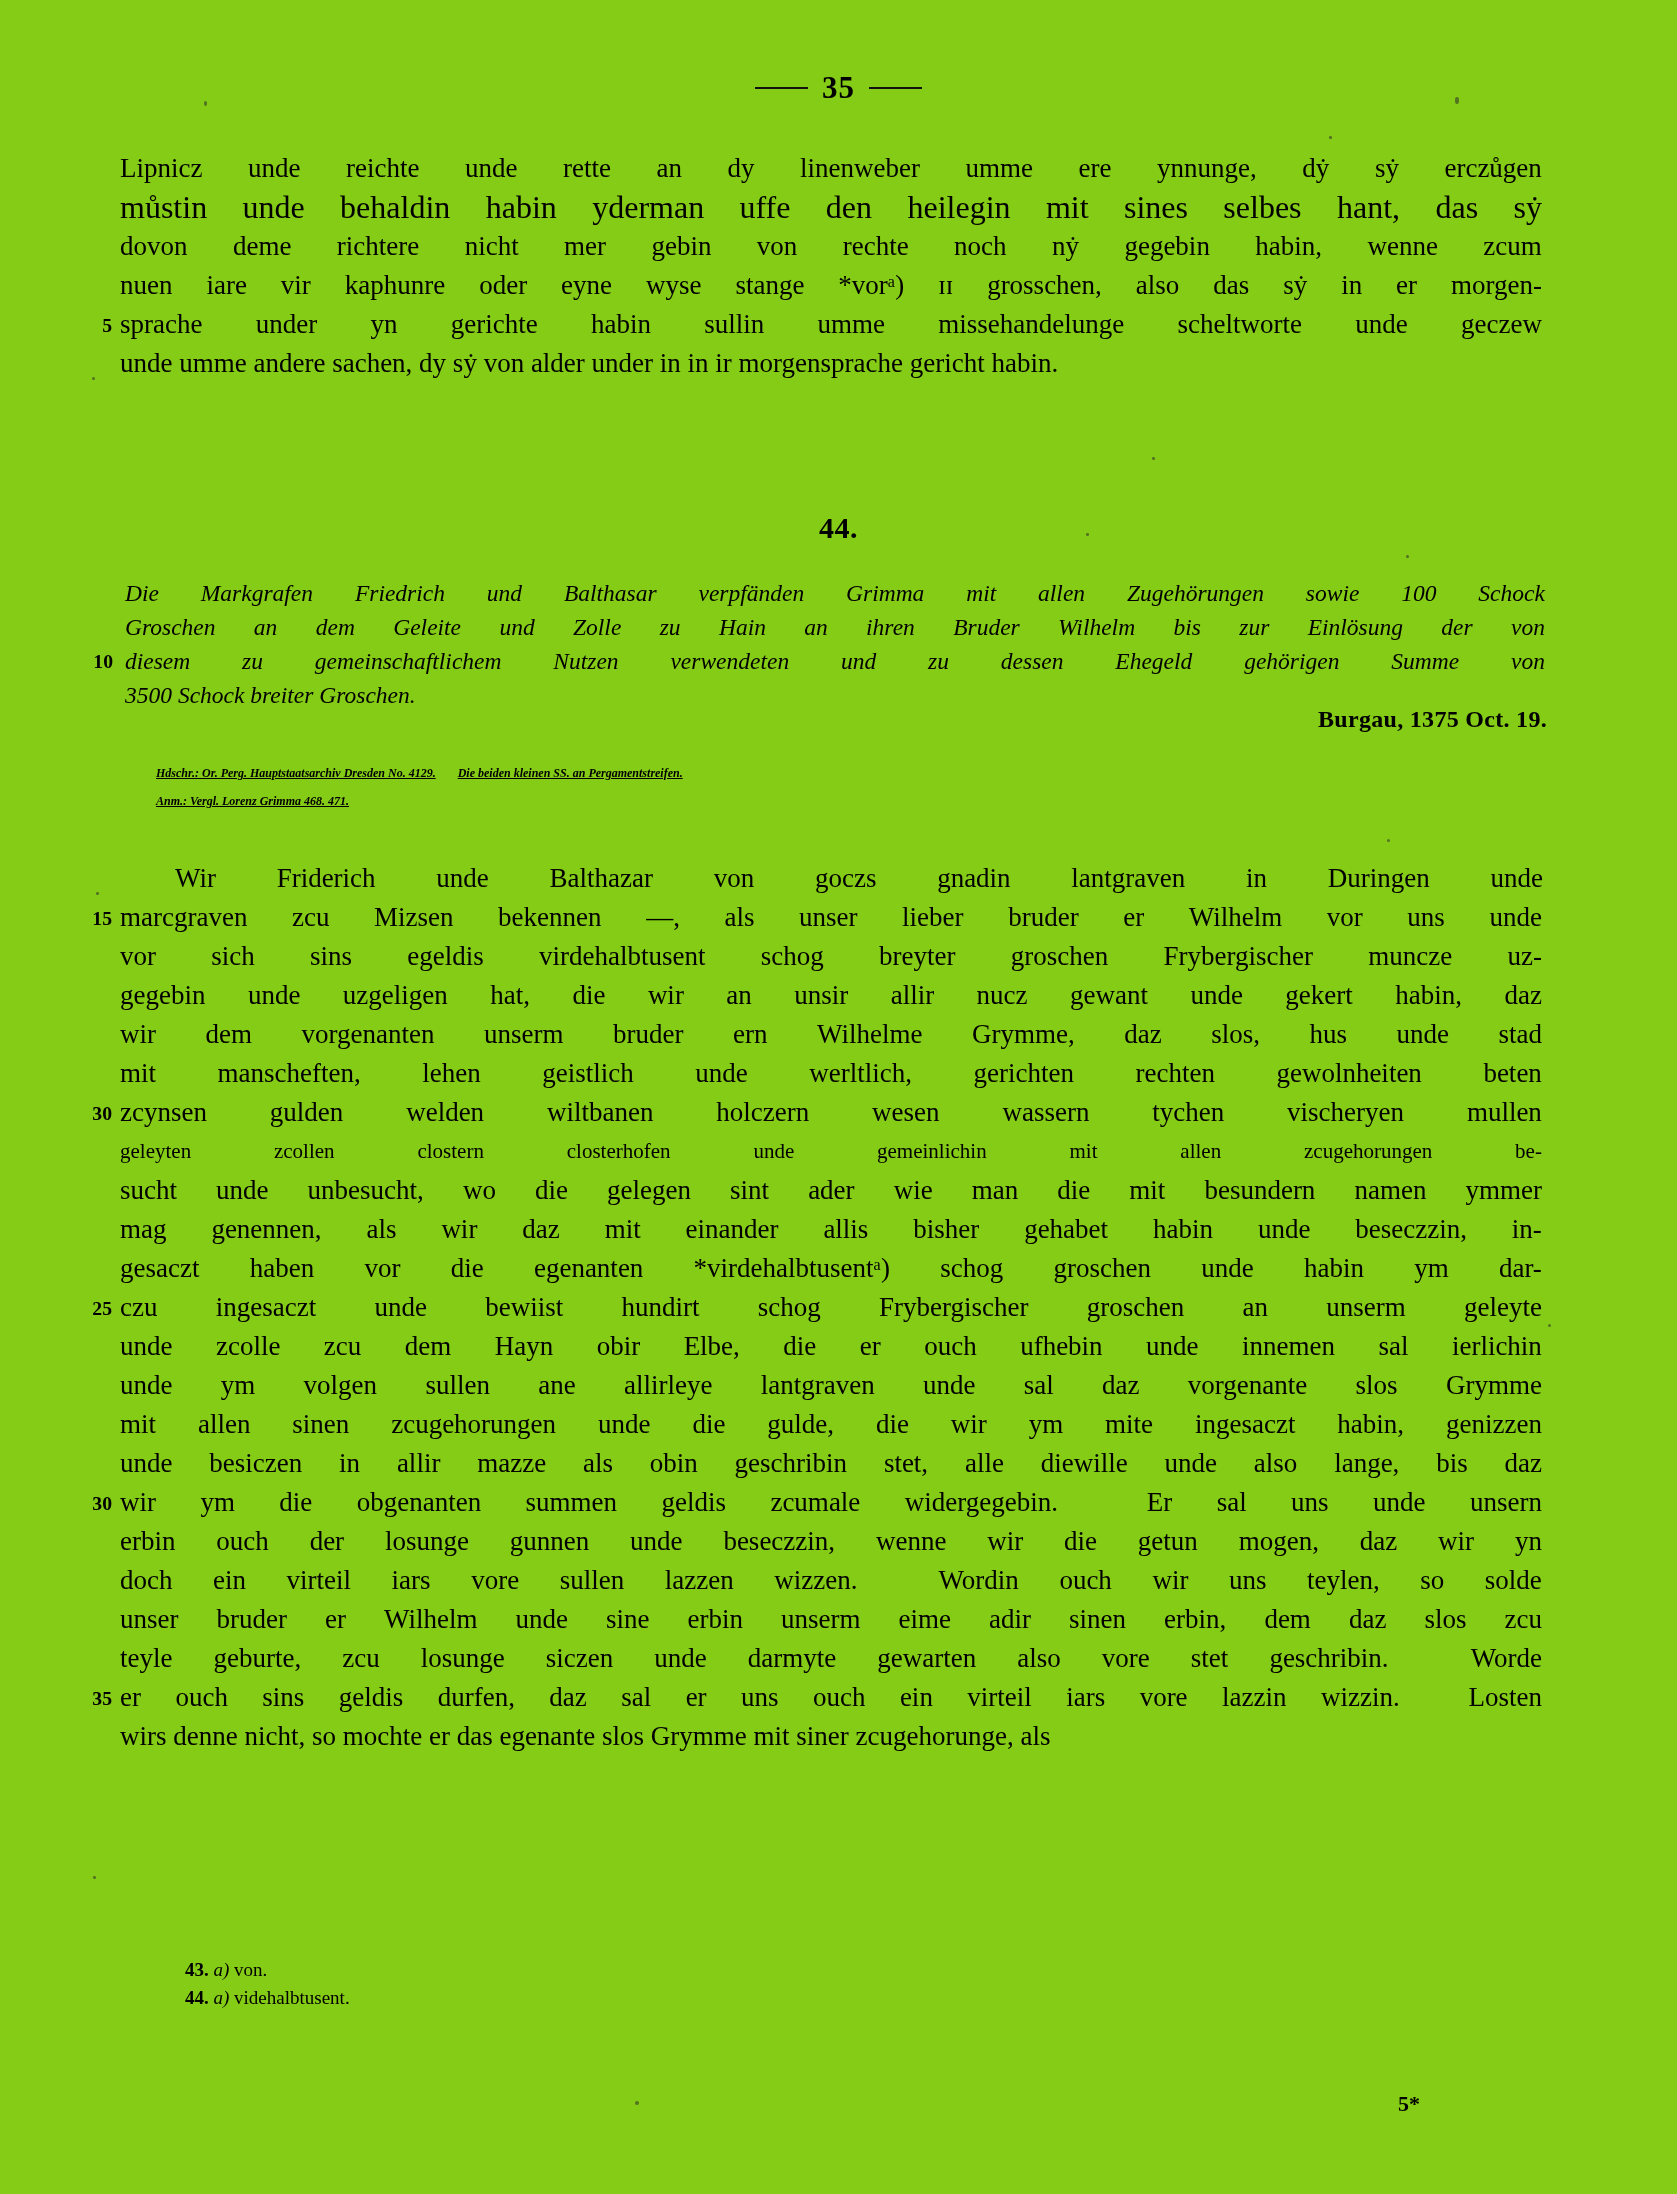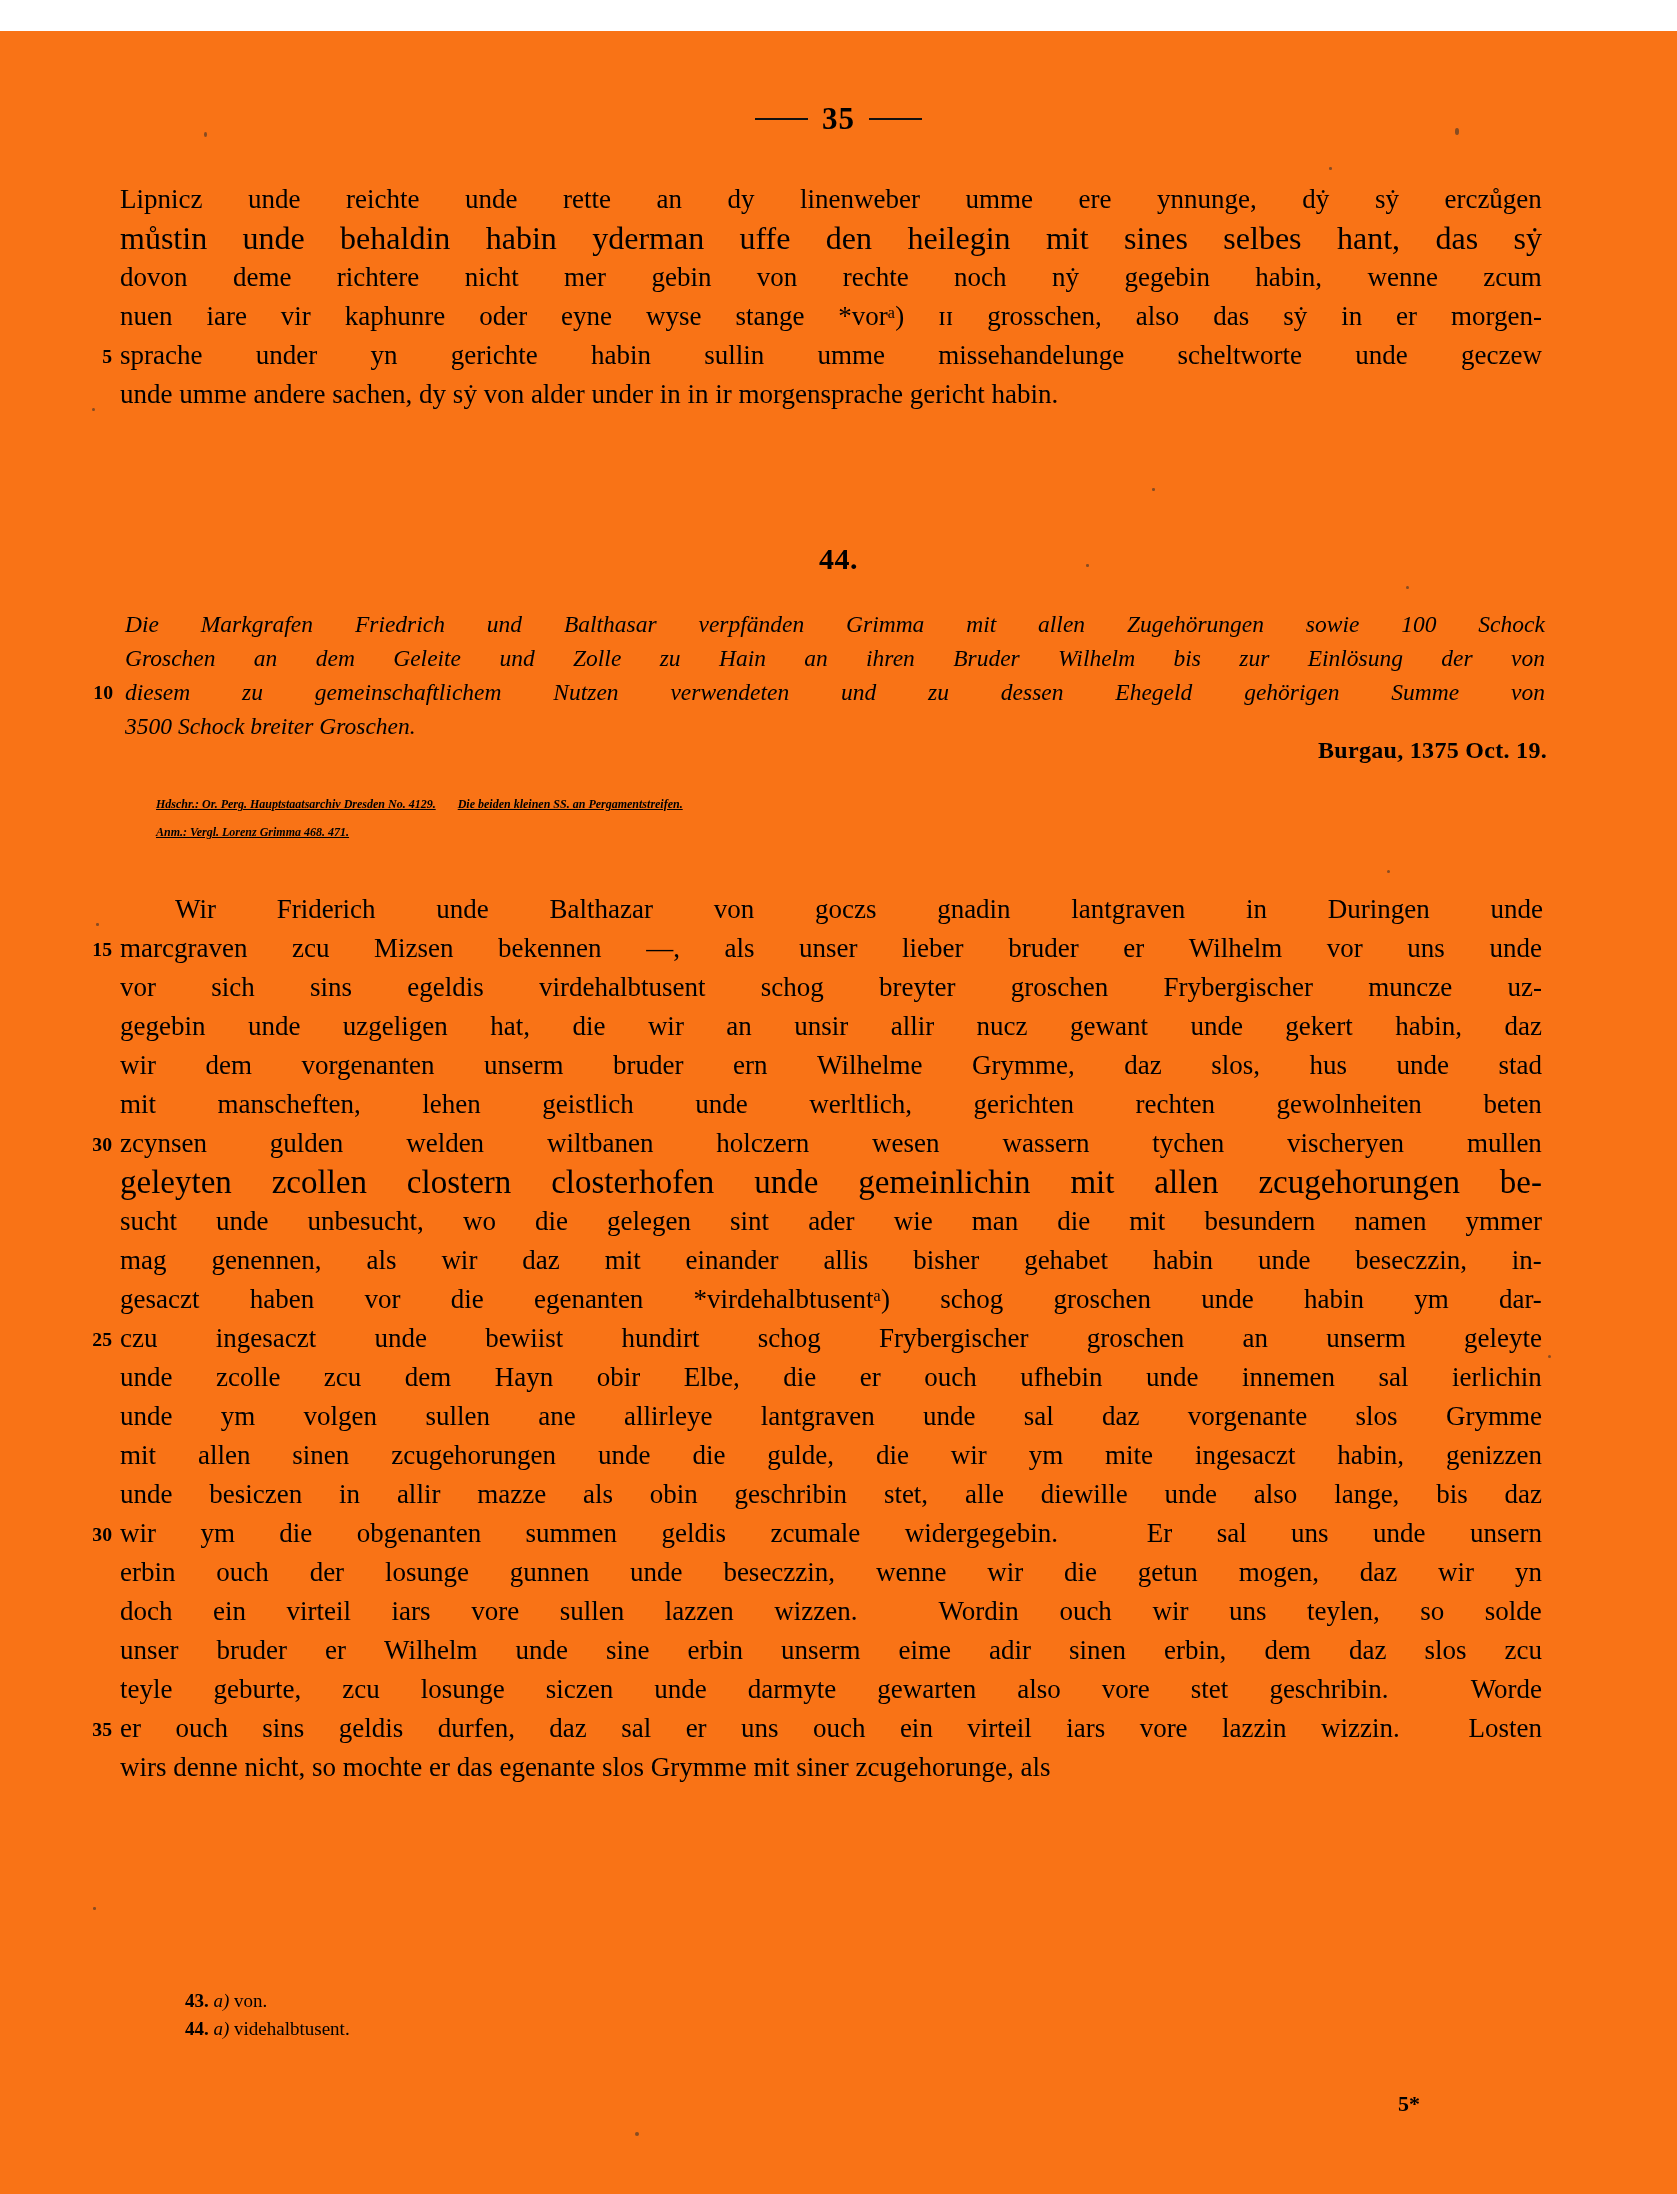--- a/index.html
+++ b/index.html
@@ -12,22 +12,21 @@
     height: 2194px;
     position: relative;
     font-family: "Liberation Serif", "DejaVu Serif", serif;
     color: #000000;
     overflow: hidden;
   }
 
   .page {
     position: absolute;
     inset: 0;
-    background: #f97316;
-    margin-top: 31px;
+    background: #84cc16;
   }
 
   
   .running-head {
     position: absolute;
     top: 70px;
     left: 0;
     width: 1677px;
     text-align: center;
     font-size: 29.5px;
@@ -484,21 +483,21 @@
             <span>wiltbanen</span>
             <span>holczern</span>
             <span>wesen</span>
             <span>wassern</span>
             <span>tychen</span>
             <span>vischeryen</span>
             <span>mullen</span>
           </span>
         </span>
       </div>
-      <div class="textline" style="height: 39px; line-height: 39px; font-size: 33px;">
+      <div class="textline" style="height: 39px; line-height: 39px; font-size: 21px;">
         <span class="tl-body">
           <span class="just">
             <span>geleyten</span>
             <span>zcollen</span>
             <span>clostern</span>
             <span>closterhofen</span>
             <span>unde</span>
             <span>gemeinlichin</span>
             <span>mit</span>
             <span>allen</span>

